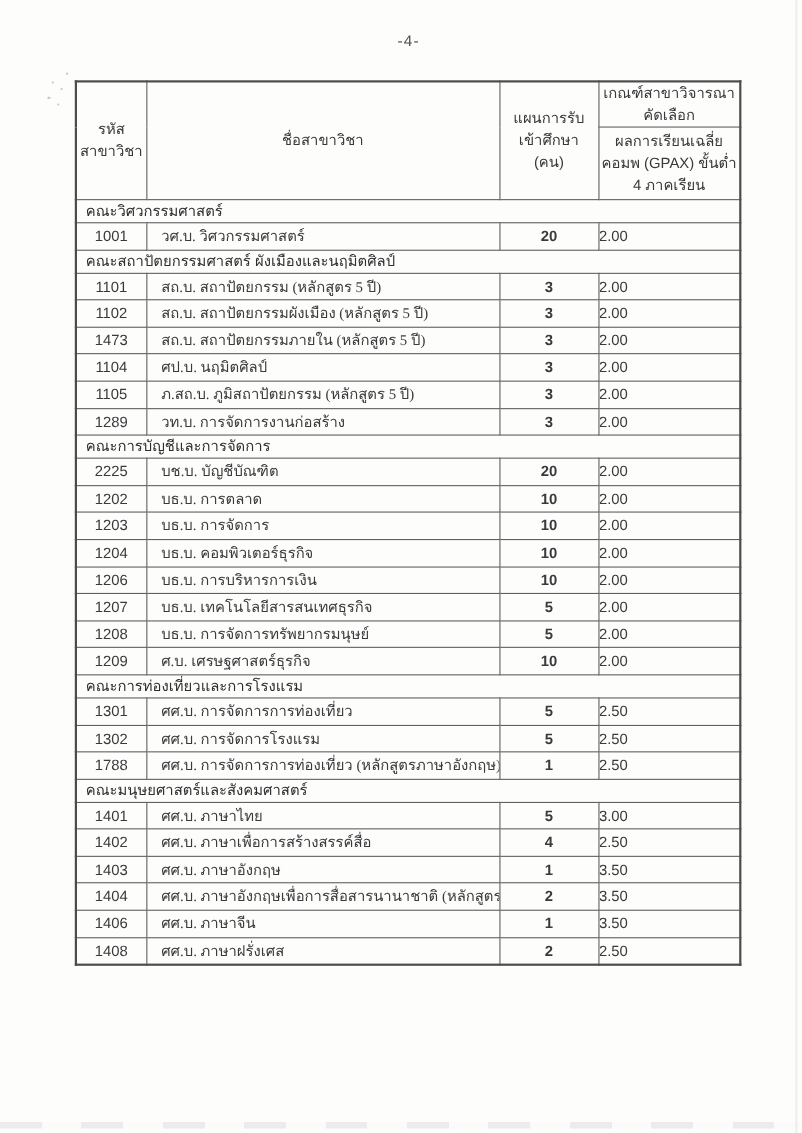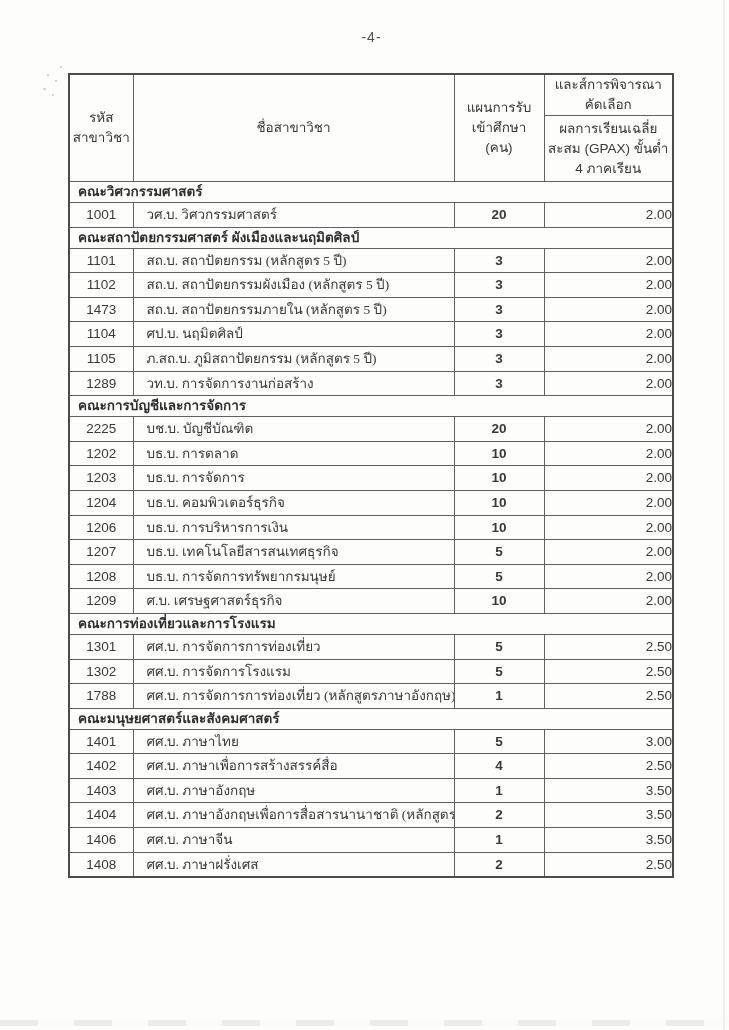--- a/index.html
+++ b/index.html
@@ -46,35 +46,35 @@
     overflow: hidden;
     white-space: nowrap;
   }
   table.doc-table { border: 2px solid #4c4c4e; }
   thead tr.head-top { height: 40px; }
   thead tr.head-bottom { height: 66px; }
   th { text-align: center; vertical-align: middle; line-height: 20px; color: #39393b; }
   .th-criteria { vertical-align: middle; }
   tbody tr.section-row td {
     height: 20px;
-    font-weight: bold;
+    font-weight: normal;
     color: #2e2e30;
     padding-left: 8px;
     vertical-align: middle;
     line-height: 20px;
   }
   tbody tr.data-row td {
     height: 23.6px;
     vertical-align: middle;
     line-height: 23.6px;
   }
   tbody td.col-code  { text-align: center; }
   tbody td.col-name  { text-align: left; padding-left: 13px; font-family: Liberation Serif, serif; }
   tbody td.col-plan  { text-align: center; font-weight: bold; }
-  tbody td.col-gpax  { text-align: right; }
+  tbody td.col-gpax  { text-align: left; }
   
   .speck {
     position: absolute;
     background: #9a9a9c;
     border-radius: 50%;
     opacity: 0.55;
   }
   .scan-right-edge {
     position: absolute;
     top: 0;
@@ -116,28 +116,28 @@
           <div>รหัส</div>
           <div>สาขาวิชา</div>
         </th>
         <th rowspan="2" class="th-name">ชื่อสาขาวิชา</th>
         <th rowspan="2" class="th-plan">
           <div>แผนการรับ</div>
           <div>เข้าศึกษา</div>
           <div>(คน)</div>
         </th>
         <th class="th-criteria">
-          <div>และส์การพิจารณา</div>
+          <div>เกณฑ์สาขาวิจารณา</div>
           <div>คัดเลือก</div>
         </th>
       </tr>
       <tr class="head-bottom">
         <th class="th-gpax">
           <div>ผลการเรียนเฉลี่ย</div>
-          <div>สะสม (GPAX) ขั้นต่ำ</div>
+          <div>คอมพ (GPAX) ขั้นต่ำ</div>
           <div>4 ภาคเรียน</div>
         </th>
       </tr>
     </thead>
     <tbody id="table-body">
         <tr class="section-row">
           <td colspan="4">คณะวิศวกรรมศาสตร์</td>
         </tr>
         <tr class="data-row">
           <td class="col-code">1001</td>

